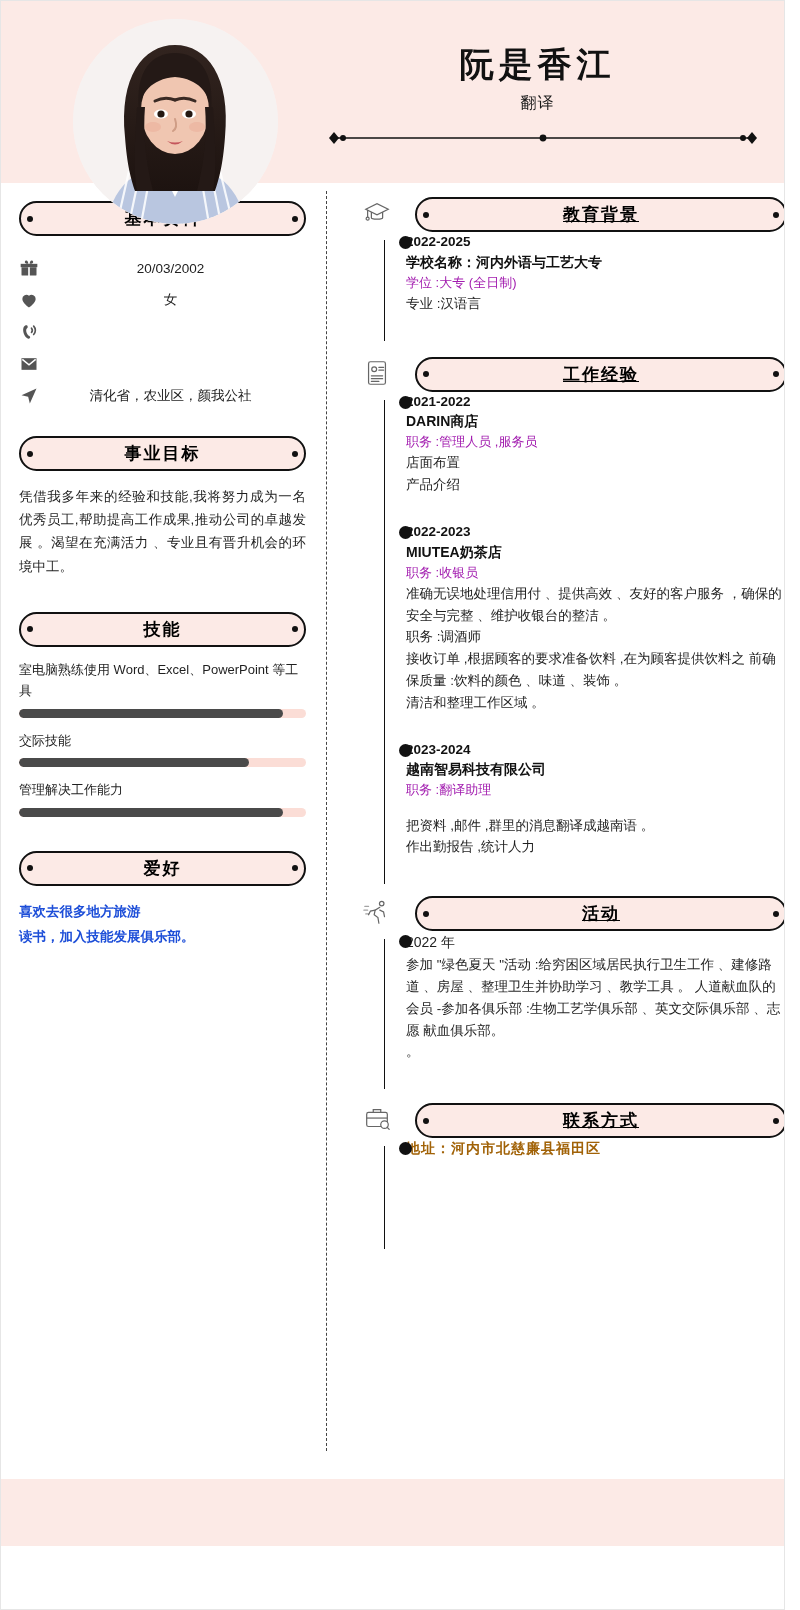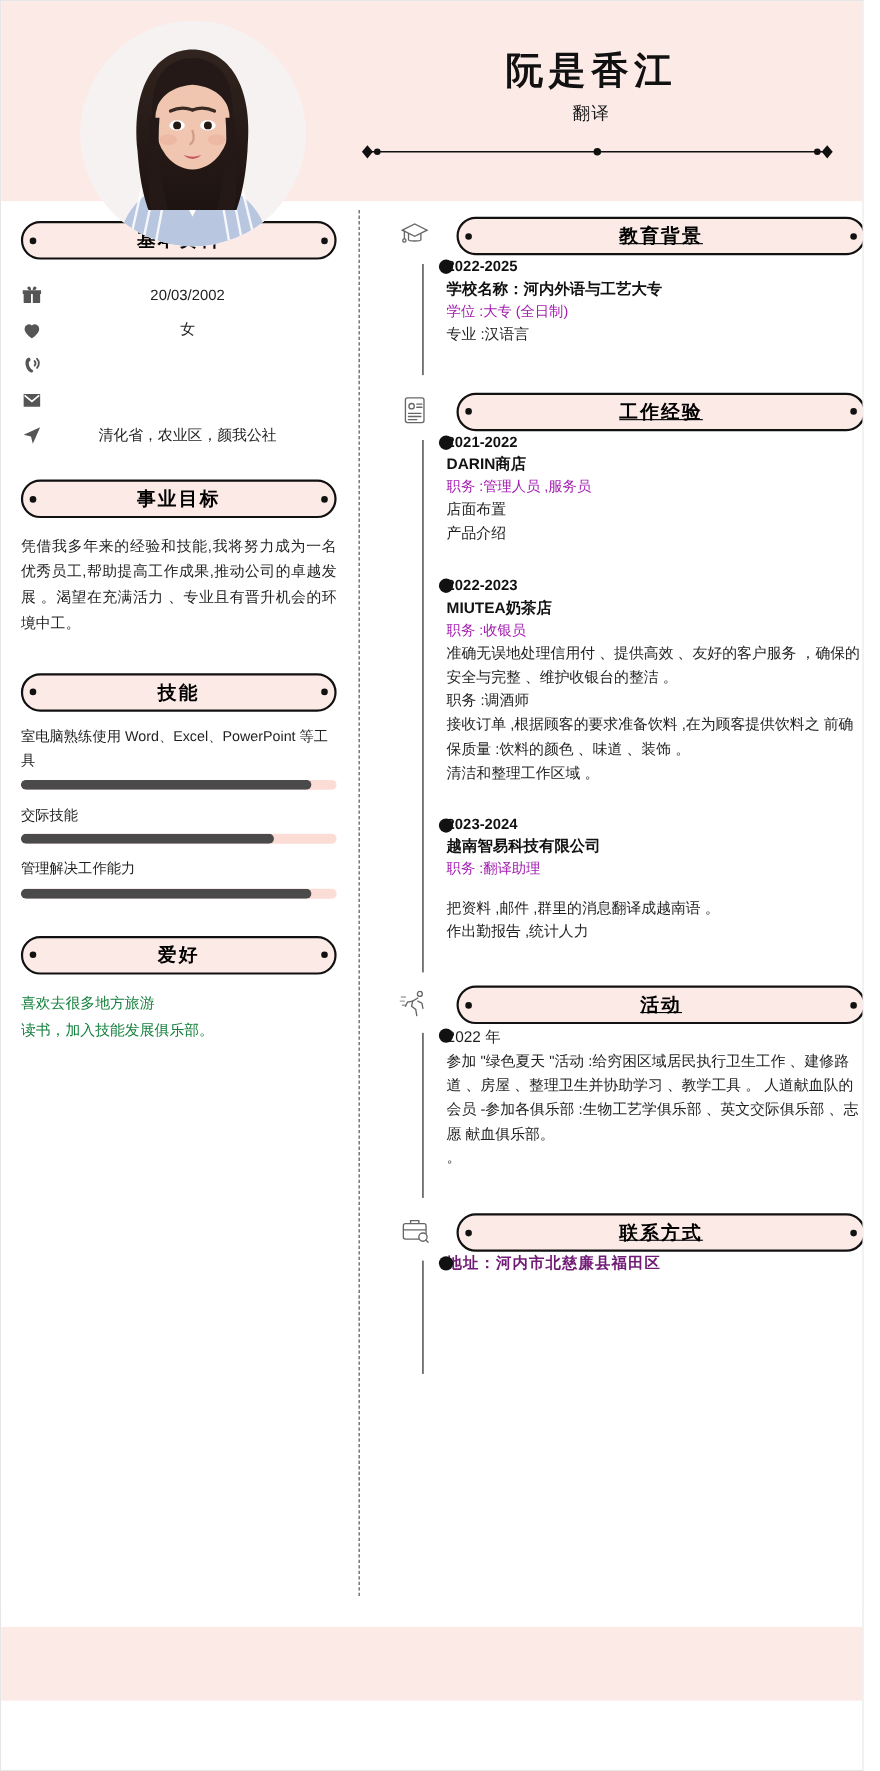--- a/index.html
+++ b/index.html
@@ -173,21 +173,22 @@
     overflow: hidden;
   }
   .bar-fg {
     height: 100%;
     border-radius: 5px;
     background: #4a4a4a;
   }
   .hobby-line {
     font-size: 13.5px;
     line-height: 1.85;
-    color: #15803d;
+    color: #1d4ed8;
+    font-weight: bold;
   }
 
   
   .tl {
     position: relative;
     margin: 0 0 0 22px;
     padding: 0 0 0 22px;
   }
   .tl::before {
     content: "";
@@ -223,21 +224,21 @@
   }
   .tl-line {
     font-size: 13.5px;
     color: #1f1f1f;
     line-height: 1.62;
   }
   .tl-blank { height: 14px; }
   .tl-contact {
     font-size: 14px;
     font-weight: bold;
-    color: #701a75;
+    color: #a16207;
     line-height: 1.5;
     letter-spacing: 1px;
   }
 
   .footer-band {
     position: absolute;
     left: 0; right: 0;
     bottom: 63px;
     height: 67px;
     background: #fceae6;

